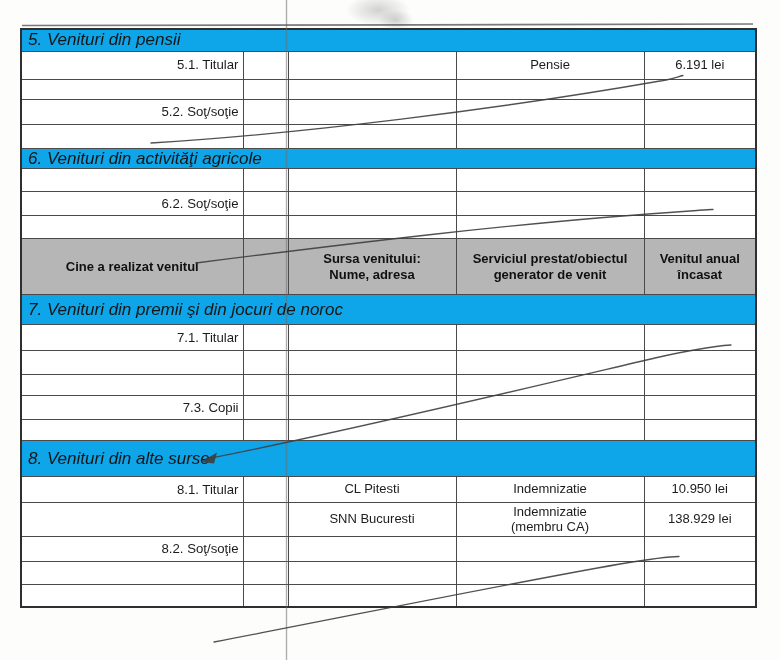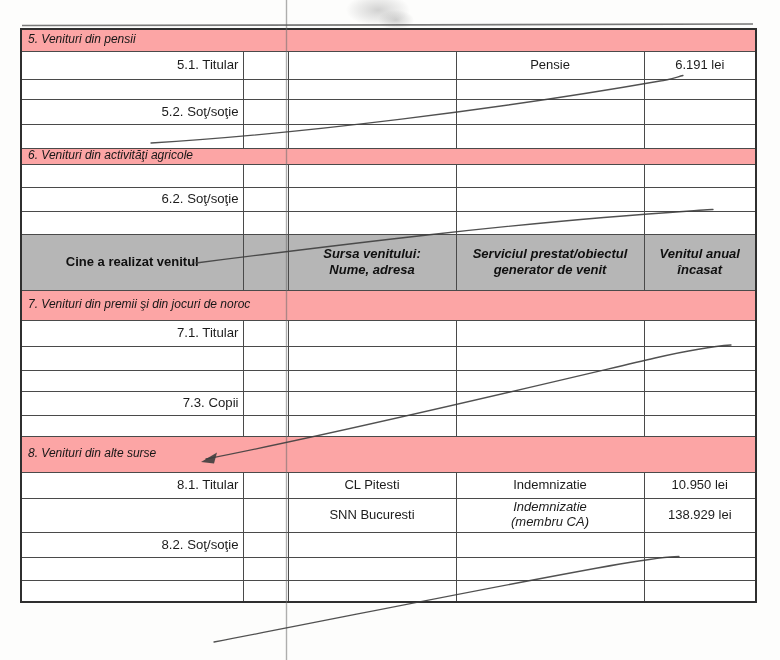--- a/index.html
+++ b/index.html
@@ -18,28 +18,28 @@
   }
   td{
     border:1.5px solid #4a4a4a;
     font-size:13px;line-height:1.15;color:#1c1c1c;
     padding:0 4px;overflow:hidden;vertical-align:middle;
     background:#fff;
   }
   td.c-label{text-align:right;padding-left:5px;font-size:13.2px;}
   td.c-val{text-align:center;}
   tr.band td{
-    background:#fca5a5;font-style:italic;font-size:12px;
+    background:#0ea5e9;font-style:italic;font-size:17px;
     padding-left:6px;color:#161616;
   }
   tr.hdr td{
     background:#b6b6b6;font-weight:bold;text-align:center;
     font-size:13px;line-height:1.2;color:#101010;
   }
-  .twoline div{display:block;font-style:italic;}
+  .twoline div{display:block;}
   svg.overlay{
     position:absolute;left:0;top:0;width:780px;height:660px;
     z-index:5;pointer-events:none;
   }
 </style>
 </head>
 <body>
 
 <div class="sheet">
 

